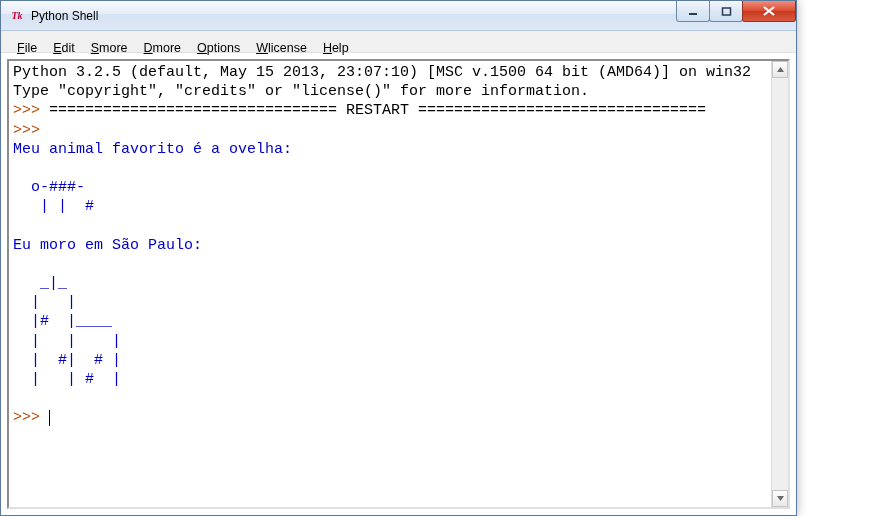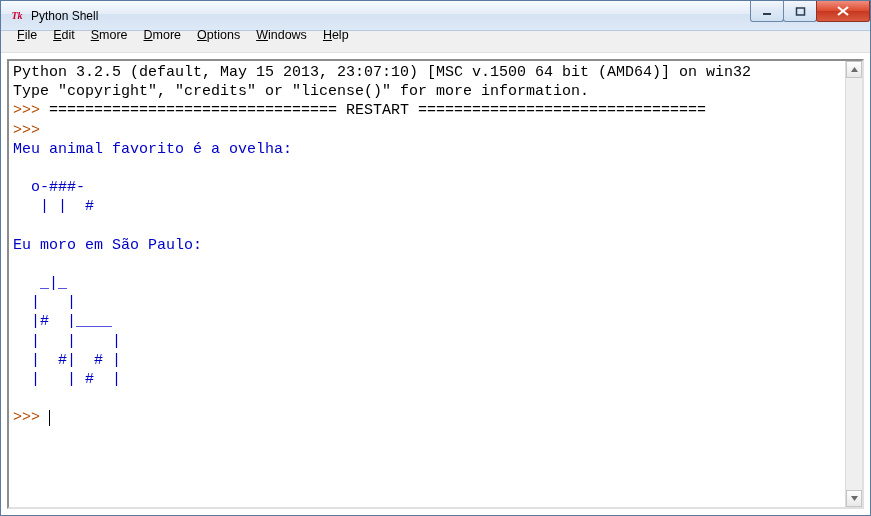--- a/index.html
+++ b/index.html
@@ -5,21 +5,21 @@
   * { box-sizing: border-box; }
   body {
     margin: 0;
     padding: 0;
     font-family: "Segoe UI", Tahoma, sans-serif;
     width: 871px;
     height: 516px;
     overflow: hidden;
   }
   .window {
-    width: 871px;
+    width: 797px;
     height: 516px;
     border: 1px solid #5a7aa0;
     background: #fff;
     display: flex;
     flex-direction: column;
     box-shadow: 0 0 10px rgba(0,0,0,0.3);
   }
   .titlebar {
     height: 30px;
     background: linear-gradient(to bottom, #f7fbff 0%, #e4ecf7 45%, #d5e2f1 46%, #dde9f7 100%);
@@ -66,21 +66,21 @@
     background: linear-gradient(to bottom, #f08d7e 0%, #dc4c30 48%, #c6371f 50%, #da5a3f 100%);
     border-color: #913226;
     margin-right: 0;
     border-top-right-radius:0;
   }
   .winbtn svg { display:block; }
   .menubar {
     height: 22px;
     background: #f0f0f0;
     display: flex;
-    align-items: flex-end;
+    align-items: flex-start;
     padding: 8px 8px;
     border-bottom: 1px solid #e0e0e0;
     font-size: 12.5px;
   }
   .menu-item {
     padding: 2px 8px;
     cursor: default;
   }
   .menu-item .ul { text-decoration: underline; }
   .shell-wrap {
@@ -173,21 +173,21 @@
       </div>
     </div>
   </div>
 
   <div class="menubar">
     <div class="menu-item"><span class="ul">F</span><span>ile</span></div>
     <div class="menu-item"><span class="ul">E</span><span>dit</span></div>
     <div class="menu-item"><span class="ul">S</span><span>more</span></div>
     <div class="menu-item"><span class="ul">D</span><span>more</span></div>
     <div class="menu-item"><span class="ul">O</span><span>ptions</span></div>
-    <div class="menu-item"><span class="ul">W</span><span>indows</span></div>
+    <div class="menu-item"><span class="ul">W</span><span>license</span></div>
     <div class="menu-item"><span class="ul">H</span><span>elp</span></div>
   </div>
 
   <div class="shell-wrap">
     <div class="shell"><span class="txt-black">Python 3.2.5 (default, May 15 2013, 23:07:10) [MSC v.1500 64 bit (AMD64)] on win32</span>
 <span class="txt-black">Type "copyright", "credits" or "license()" for more information.</span>
 <span class="txt-orange">&gt;&gt;&gt; </span><span class="txt-black">================================ RESTART ================================</span>
 <span class="txt-orange">&gt;&gt;&gt; </span>
 <span class="txt-blue">Meu animal favorito é a ovelha:</span>
 <span class="txt-blue"></span>

